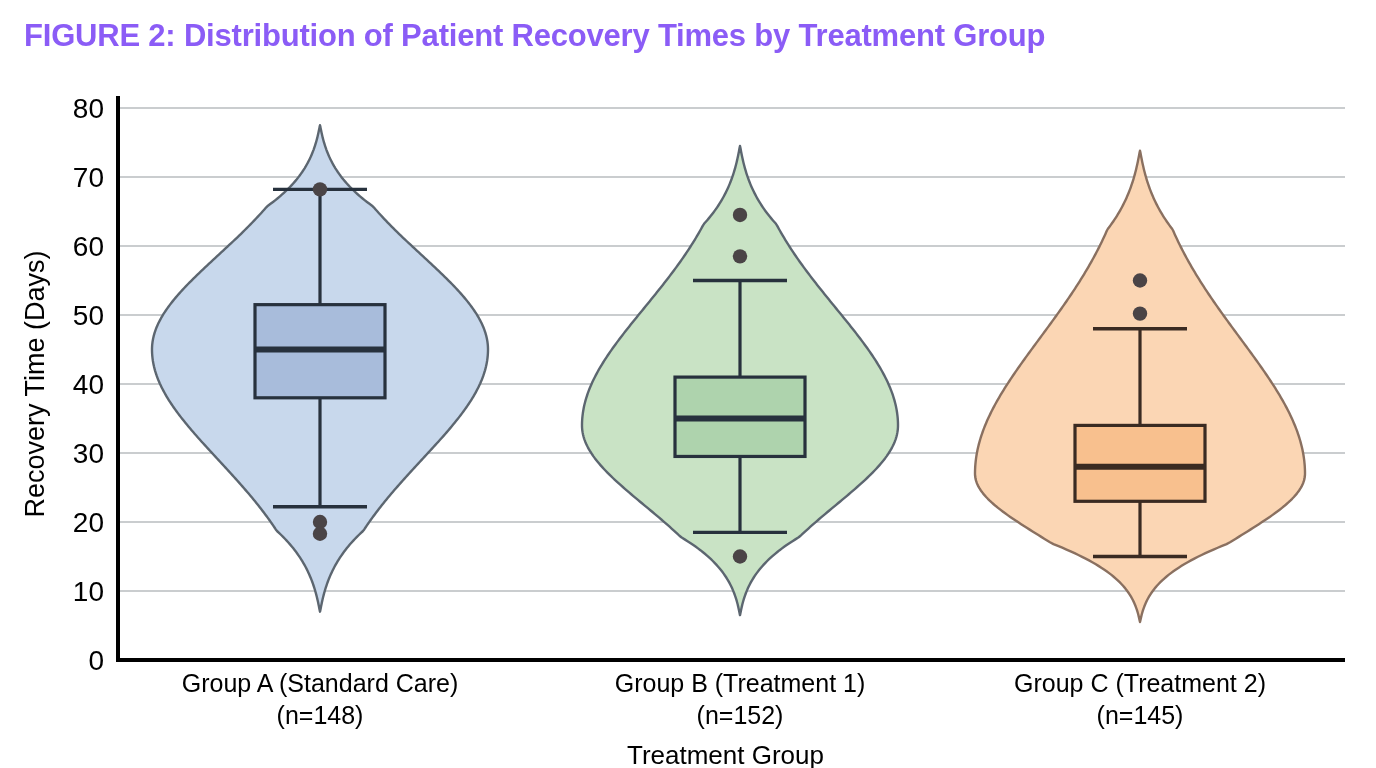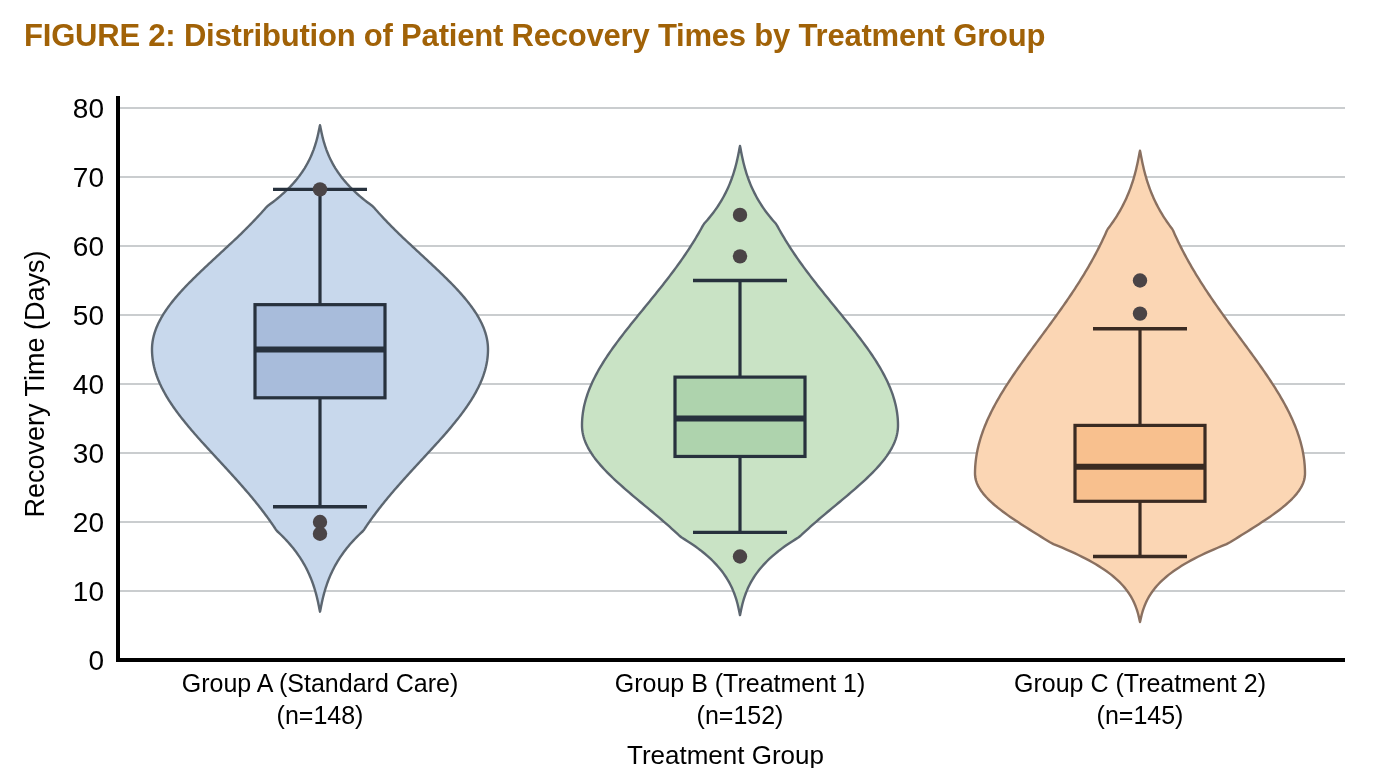--- a/index.html
+++ b/index.html
@@ -1,21 +1,21 @@
 <!DOCTYPE html>
 <html><head>
 <meta charset="utf-8">
 <style>
   html,body{margin:0;padding:0;background:#ffffff;}
   body{width:1376px;height:768px;overflow:hidden;font-family:"Liberation Sans",sans-serif;}
   #stage{position:relative;width:1376px;height:768px;background:#ffffff;}
   #chart-title{
     position:absolute;left:24px;top:18px;
     font-size:31px;font-weight:bold;letter-spacing:-0.2px;
-    color:#a16207;white-space:nowrap;
+    color:#8b5cf6;white-space:nowrap;
   }
   #plot-svg{position:absolute;left:0;top:0;}
   .axis-tick-label{font-size:28px;fill:#000000;font-family:"Liberation Sans",sans-serif;}
   .cat-label{font-size:25px;fill:#000000;font-family:"Liberation Sans",sans-serif;}
   .axis-title{font-size:26px;fill:#000000;font-family:"Liberation Sans",sans-serif;}
   .ylab{font-size:27px;fill:#000000;font-family:"Liberation Sans",sans-serif;}
 </style>
 </head>
 <body>
 

